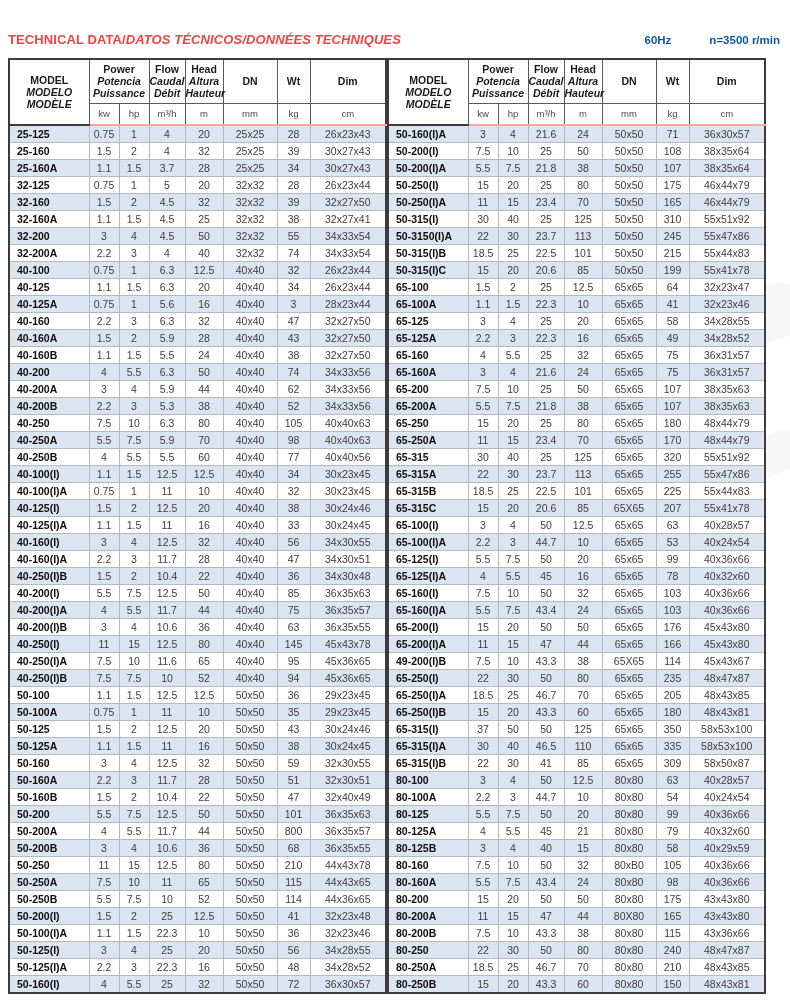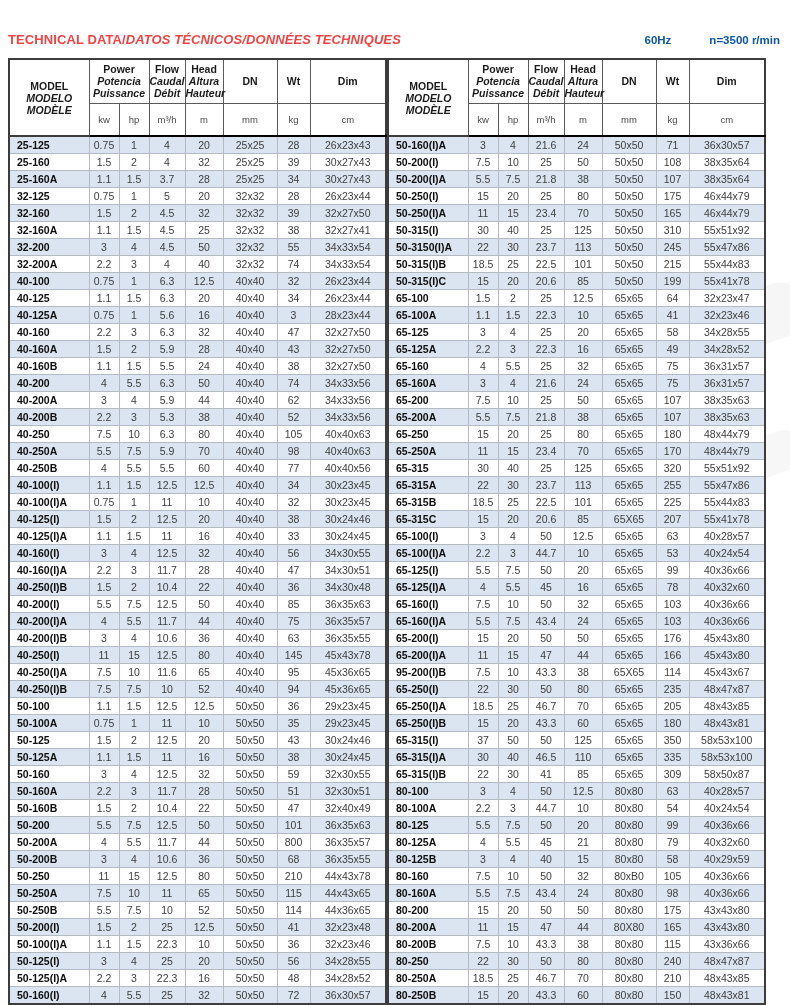--- a/index.html
+++ b/index.html
@@ -38,22 +38,22 @@
   }
   table.tech { border:2px solid #3c3c3c; }
 
   
   thead th {
     font-weight:bold; color:#1a1a1a; text-align:center; vertical-align:middle;
     border:1px solid #5a5a5a; background:#ffffff;
   }
   thead tr.labels th { height:44px; font-size:10.5px; line-height:12px; }
   thead tr.units th {
-    height:33px; font-size:9.5px; font-weight:normal; color:#4a4a4a;
-    border-bottom:2px solid #000000;
+    height:22px; font-size:9.5px; font-weight:normal; color:#4a4a4a;
+    border-bottom:2px solid #fca5a5;
   }
   th .hl { display:block; }
   th .it { font-style:italic; }
   th.c-model { border-bottom:2px solid #3c3c3c; }
 
   
   tbody td {
     height:16.6px; font-size:10.5px; color:#3d3d3d; text-align:center;
     border:1px solid #b4bac2; white-space:nowrap; overflow:hidden;
     padding:0 2px; line-height:16px;
@@ -1000,21 +1000,21 @@
             <td class="model">65-200(I)A</td>
             <td>11</td>
             <td>15</td>
             <td>47</td>
             <td>44</td>
             <td>65x65</td>
             <td>166</td>
             <td>45x43x80</td>
           </tr>
           <tr>
-            <td class="model">95-200(I)B</td>
+            <td class="model">49-200(I)B</td>
             <td>7.5</td>
             <td>10</td>
             <td>43.3</td>
             <td>38</td>
             <td>65X65</td>
             <td>114</td>
             <td>45x43x67</td>
           </tr>
           <tr>
             <td class="model">65-250(I)</td>

